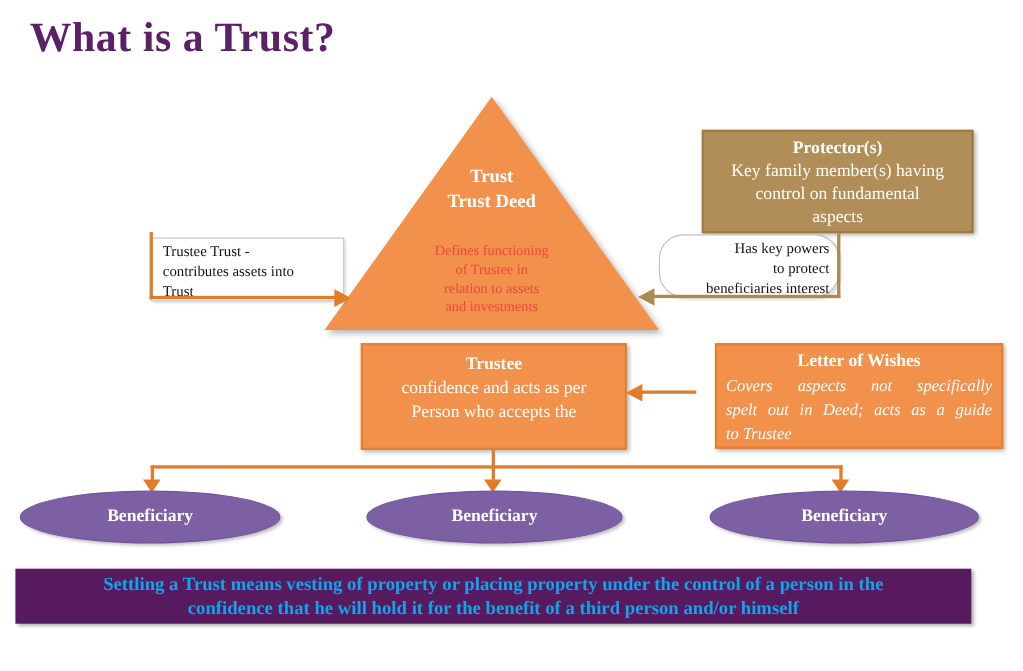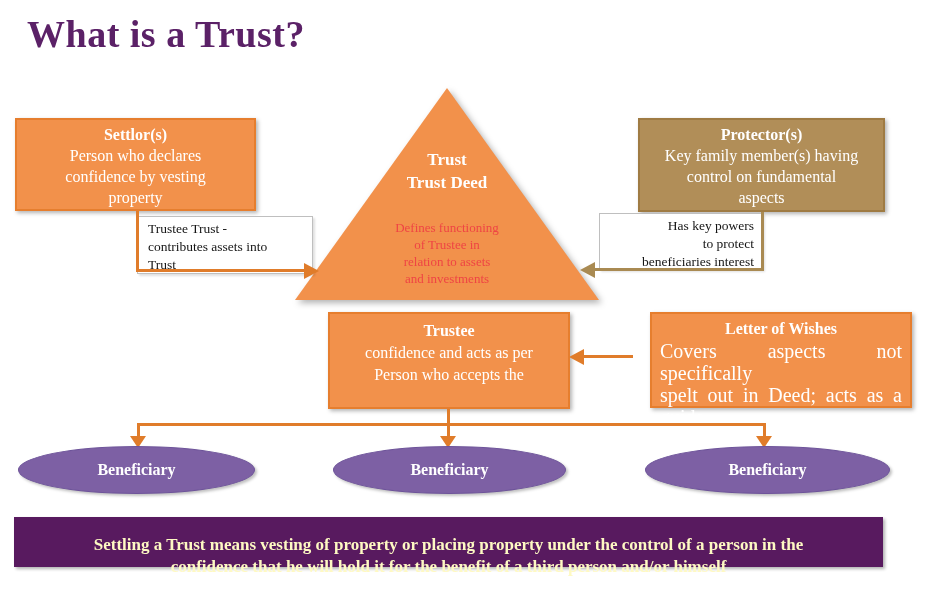--- a/index.html
+++ b/index.html
@@ -16,39 +16,39 @@
     position:absolute;box-sizing:border-box;color:#fff;text-align:center;
     font-size:16px;line-height:21px;box-shadow:2px 2px 4px rgba(0,0,0,0.3);
   }
   .orange{background:#F2914B;border:2px solid #E67E2E;}
   .tan{background:#B18E58;border:2px solid #9F7B43;}
   .heading{font-weight:bold;}
   #settlor{left:15px;top:118px;width:241px;height:93px;padding-top:4px;}
   #protector{left:638px;top:118px;width:247px;height:94px;padding-top:4px;}
   #trustee{left:328px;top:312px;width:242px;height:97px;padding-top:6px;line-height:22px;}
   #low{left:650px;top:312px;width:262px;height:96px;padding:4px 8px 0 8px;line-height:22px;}
-  #low .body-line{font-size:20px;text-align:justify;text-align-last:justify;}
+  #low .body-line{font-size:15px;text-align:justify;text-align-last:justify;font-style:italic;}
   #low .body-line.last{text-align:left;text-align-last:left;}
   
   #triangle-wrap{position:absolute;left:295px;top:88px;width:304px;height:212px;
     filter:drop-shadow(3px 3px 3px rgba(0,0,0,0.3));}
   #triangle-shape{position:absolute;left:0;top:0;width:100%;height:100%;
     background:#F2914B;clip-path:polygon(50% 0,100% 100%,0 100%);}
   .tri-heading{position:absolute;top:60px;left:0;width:100%;text-align:center;
     color:#fff;font-weight:bold;font-size:17px;line-height:23px;}
   .tri-body{position:absolute;top:131px;left:0;width:100%;text-align:center;
     color:#ef4444;font-size:13px;line-height:17px;}
   
   .callout{
     position:absolute;box-sizing:border-box;background:#fff;border:1px solid #BFBFBF;
     box-shadow:2px 2px 2px rgba(0,0,0,0.12);color:#141414;
     font-size:13.5px;line-height:18px;
   }
   #callout-left{left:137px;top:216px;width:176px;height:58px;text-align:left;padding:3px 0 0 10px;}
-  #callout-right{left:599px;top:213px;width:164px;height:57px;text-align:right;padding:3px 8px 0 0;}
+  #callout-right{left:599px;top:213px;width:164px;height:57px;text-align:right;padding:3px 8px 0 0;border-radius:22px;}
   
   .line{position:absolute;}
   .oline{background:#E07C2A;}
   .tline{background:#A98A52;}
   .ah{position:absolute;width:0;height:0;}
   .ah-right{border-top:8px solid transparent;border-bottom:8px solid transparent;border-left:15px solid #E07C2A;}
   .ah-left-o{border-top:8px solid transparent;border-bottom:8px solid transparent;border-right:15px solid #E07C2A;}
   .ah-left-t{border-top:8px solid transparent;border-bottom:8px solid transparent;border-right:15px solid #A98A52;}
   .ah-down{border-left:8px solid transparent;border-right:8px solid transparent;border-top:12px solid #E07C2A;}
   
@@ -57,37 +57,31 @@
     border-radius:50%;color:#fff;font-weight:bold;font-size:16px;box-sizing:border-box;
     display:flex;align-items:center;justify-content:center;
     box-shadow:2px 2px 3px rgba(0,0,0,0.25);
   }
   #ben-0{left:18px;width:237px;}
   #ben-1{left:333px;width:233px;}
   #ben-2{left:645px;width:245px;}
   
   #footer-banner{
     position:absolute;left:14px;top:517px;width:869px;height:50px;background:#581A5F;
-    color:#fef9c3;font-weight:bold;font-size:17px;line-height:22px;text-align:center;
-    padding-top:17px;box-sizing:border-box;box-shadow:2px 2px 3px rgba(0,0,0,0.3);
+    color:#0ea5e9;font-weight:bold;font-size:17px;line-height:22px;text-align:center;
+    padding-top:3px;box-sizing:border-box;box-shadow:2px 2px 3px rgba(0,0,0,0.3);
   }
 </style>
 </head>
 <body>
 
 <div id="slide">
 
   <div class="title">What is a Trust?</div>
 
-  <div class="nodebox orange" id="settlor">
-    <div class="heading">Settlor(s)</div>
-    <div>Person who declares</div>
-    <div>confidence by vesting</div>
-    <div>property</div>
-  </div>
 
   <div class="nodebox tan" id="protector">
     <div class="heading">Protector(s)</div>
     <div>Key family member(s) having</div>
     <div>control on fundamental</div>
     <div>aspects</div>
   </div>
 
   <div id="triangle-wrap">
     <div id="triangle-shape"></div>

